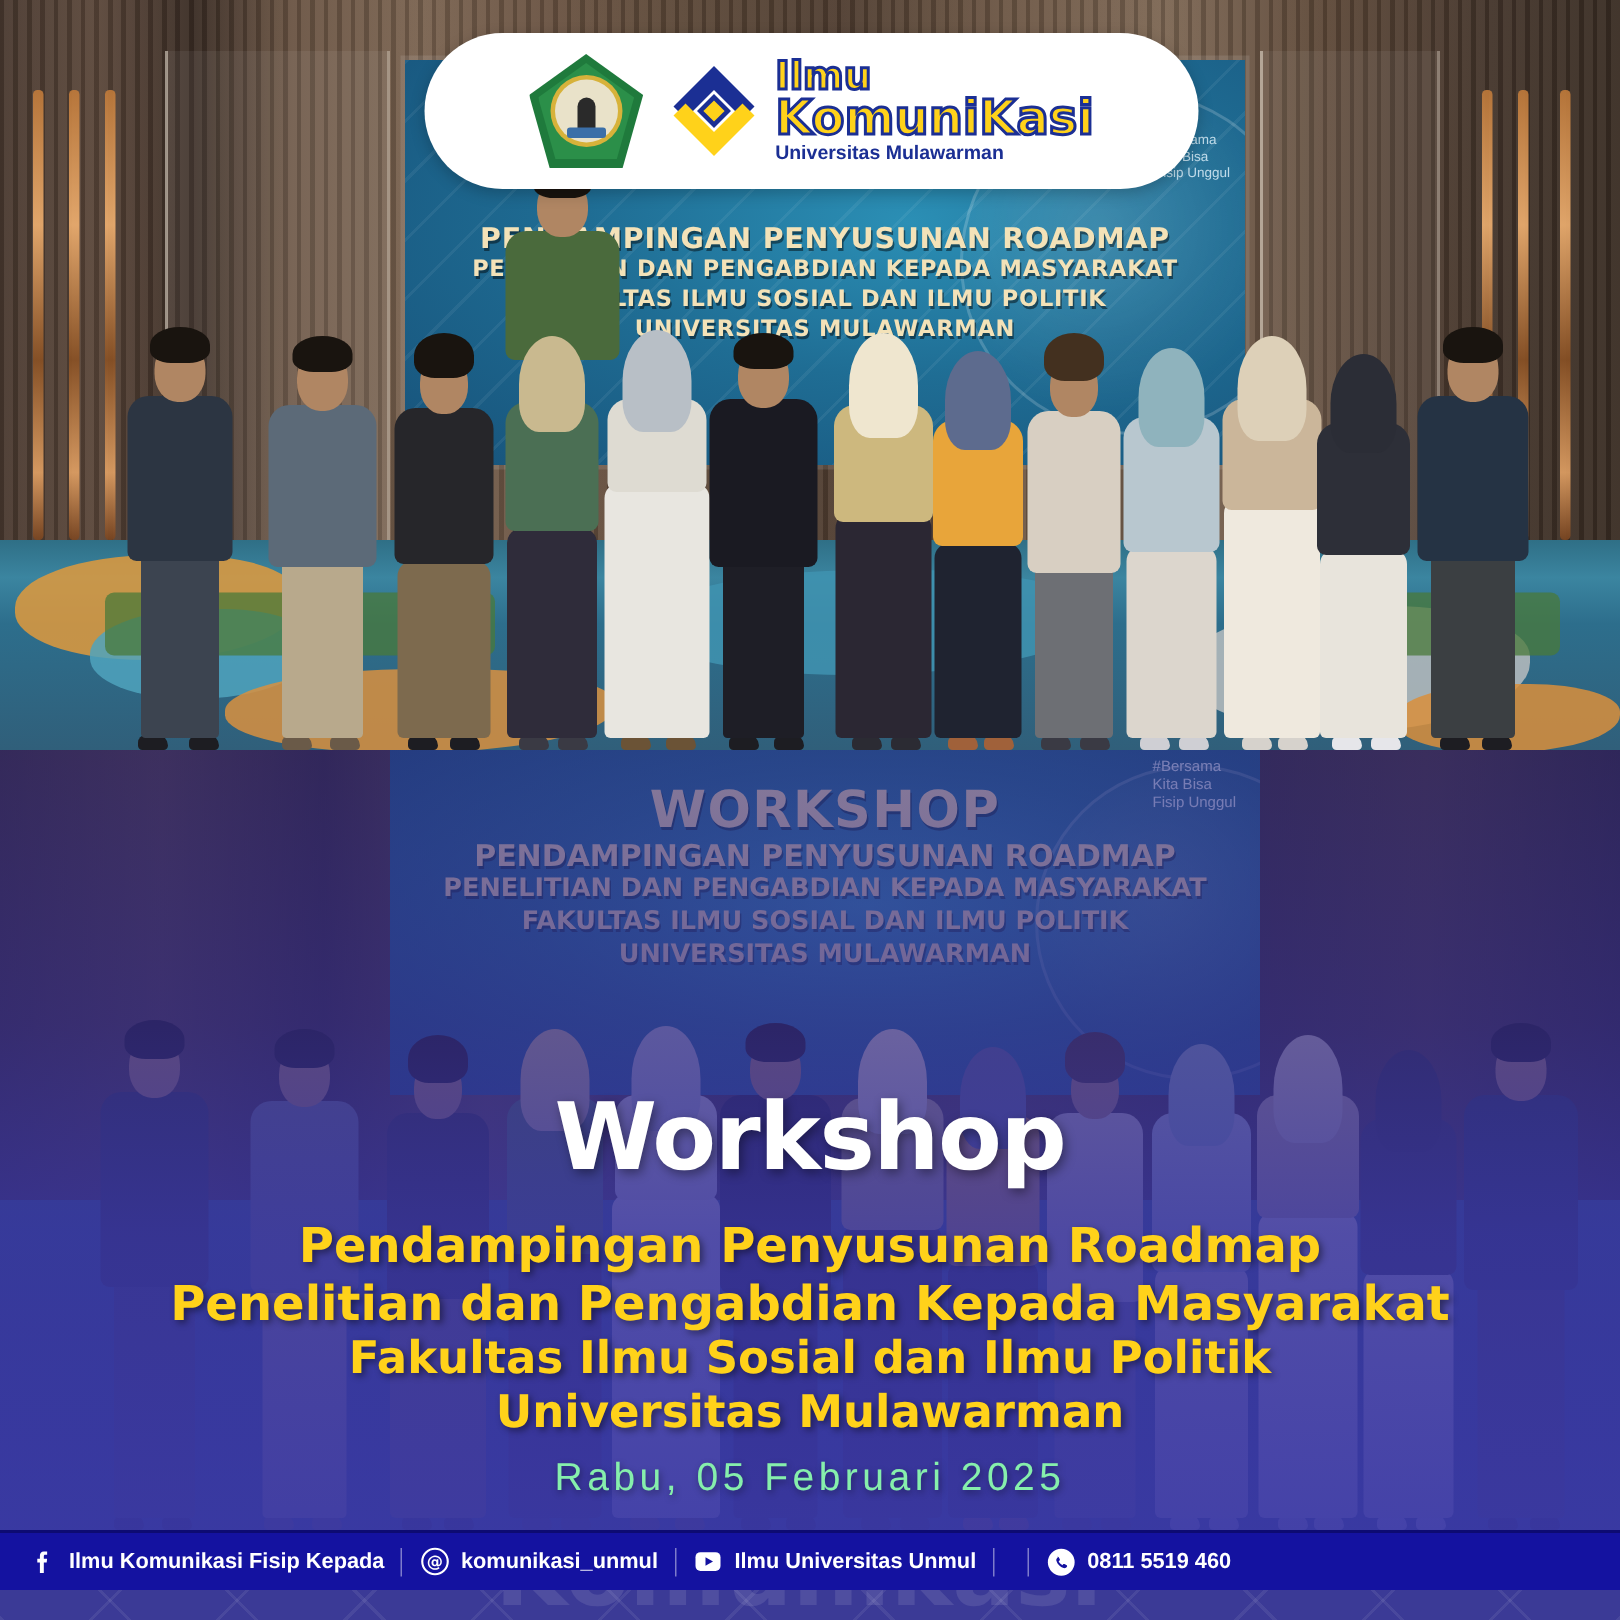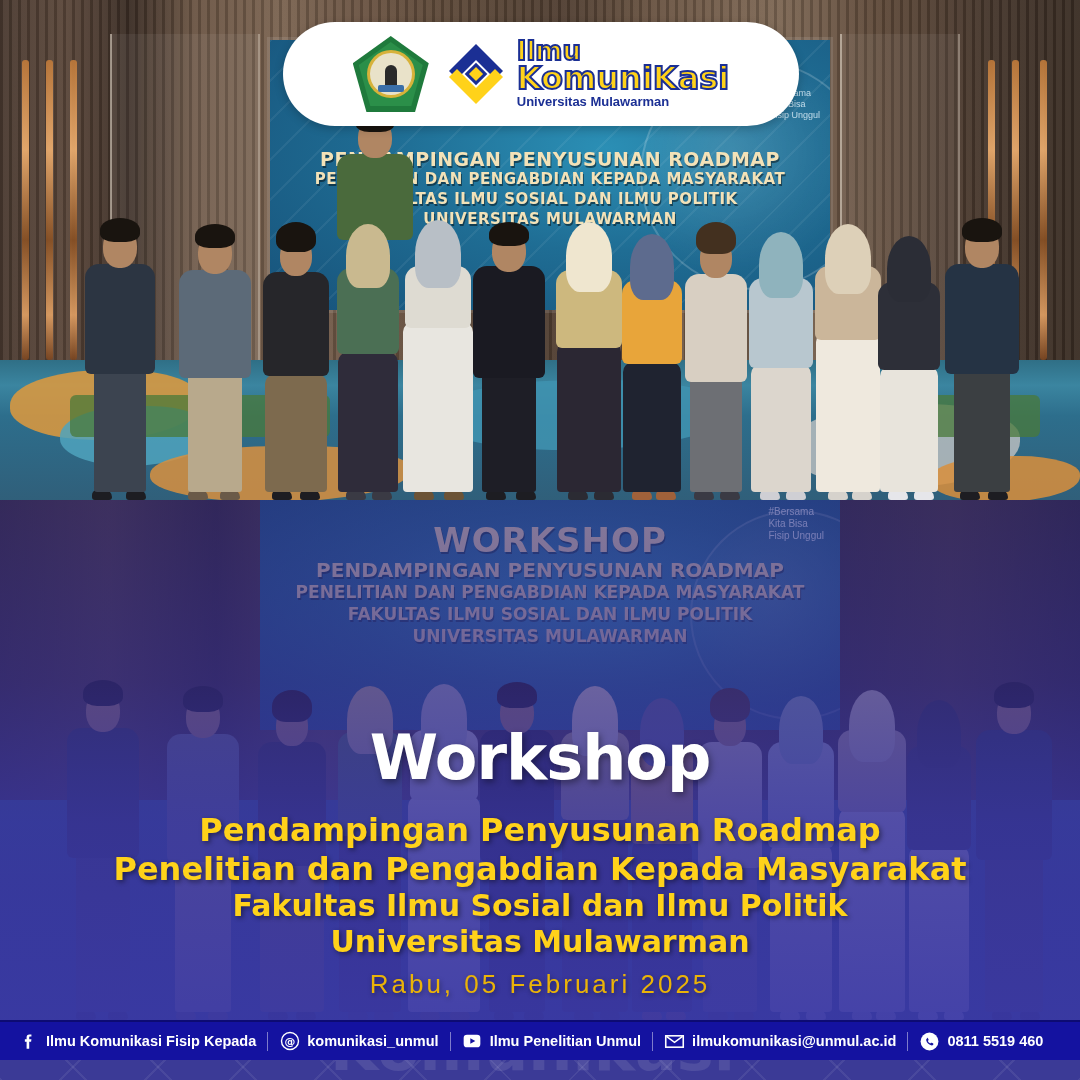--- a/index.html
+++ b/index.html
@@ -89,21 +89,21 @@
   
   .titleblock { position:absolute; left:0; top:726px; width:1080px; text-align:center; }
   .t-workshop { font-size:62px; font-weight:bold; color:#ffffff; letter-spacing:-1px;
       font-family:"DejaVu Sans", sans-serif; text-shadow:2px 3px 7px rgba(0,0,0,.40); line-height:1.02; }
   .t-sub { color:#FFD21A; font-weight:bold; font-family:"DejaVu Sans", sans-serif;
       text-shadow:2px 2px 5px rgba(0,0,0,.45); line-height:1.2; }
   .t-sub1 { font-size:32px; margin-top:22px; }
   .t-sub2 { font-size:32px; }
   .t-sub3 { font-size:30px; }
   .t-sub4 { font-size:30px; }
-  .t-date { color:#eab308; font-size:26px; letter-spacing:3px; margin-top:9px;
+  .t-date { color:#86efac; font-size:26px; letter-spacing:3px; margin-top:9px;
       font-family:"Liberation Sans", sans-serif; text-shadow:1px 2px 5px rgba(0,0,0,.4); }
 
   
   .logo-pill { position:absolute; left:283px; top:22px; width:516px; height:104px;
       background:#ffffff; border-radius:52px; display:flex; align-items:center;
       justify-content:center; gap:14px; box-shadow:0 3px 10px rgba(0,0,0,.22); z-index:5; }
   .seal { width:76px; height:76px; position:relative; }
   .seal-pent { position:absolute; inset:0; background:#1f7a3c;
       clip-path:polygon(50% 0%, 100% 36%, 82% 100%, 18% 100%, 0% 36%); }
   .seal-pent2 { position:absolute; inset:6px; background:#2b8f49;
@@ -476,33 +476,24 @@
     </div>
     <div class="fsep"></div>
 
     <div class="fitem">
       <span class="ic">
         <svg viewBox="0 0 24 24" width="20" height="20">
           <rect x="2" y="4.5" width="20" height="15" rx="4" fill="#fff"></rect>
           <path d="M10 8.6 L16 12 L10 15.4 Z" fill="#1412A0"></path>
         </svg>
       </span>
-      <span>Ilmu Penelitian Unmul</span>
+      <span>Ilmu Universitas Unmul</span>
     </div>
     <div class="fsep"></div>
 
-    <div class="fitem">
-      <span class="ic">
-        <svg viewBox="0 0 24 24" width="21" height="21">
-          <rect x="2" y="5.5" width="20" height="13" fill="none" stroke="#fff" stroke-width="1.8"></rect>
-          <path d="M2.8 6.2 L12 13 L21.2 6.2" fill="none" stroke="#fff" stroke-width="1.8"></path>
-        </svg>
-      </span>
-      <span>ilmukomunikasi@unmul.ac.id</span>
-    </div>
     <div class="fsep"></div>
 
     <div class="fitem">
       <span class="ic">
         <svg viewBox="0 0 24 24" width="21" height="21">
           <circle cx="12" cy="12" r="10.2" fill="#fff"></circle>
           <path d="M9 7.8c.5-.2 1 0 1.2.5l.7 1.5c.2.4 0 .8-.3 1l-.6.5c.6 1.3 1.6 2.3 2.9 2.9l.5-.6c.3-.3.7-.4 1-.2l1.5.7c.5.2.7.8.5 1.2-.5 1-1.6 1.4-2.6 1.1-2.6-.7-4.8-2.9-5.5-5.5-.3-1 .1-2.1 1.1-2.6z" fill="#1412A0"></path>
         </svg>
       </span>
       <span>0811 5519 460</span>

